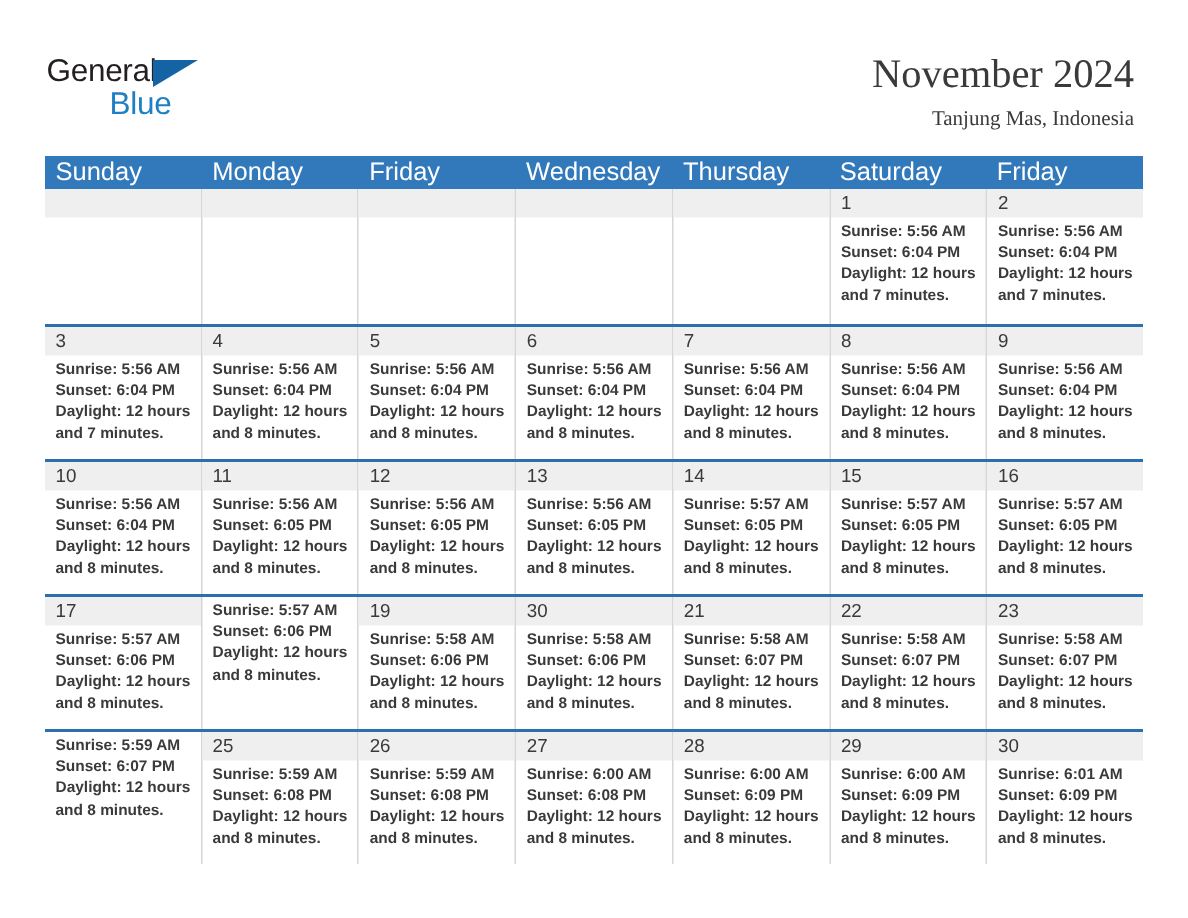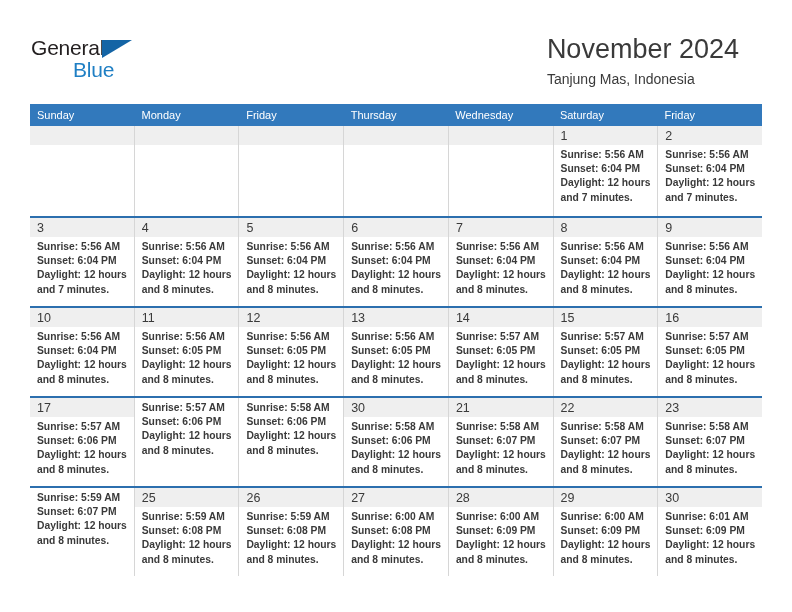--- a/index.html
+++ b/index.html
@@ -61,22 +61,24 @@
     top: 22px;
     font-size: 21px;
     letter-spacing: -0.2px;
     color: #1f7fc4;
     line-height: 24px;
     white-space: nowrap;
   }
 
   .title-block {
     position: absolute;
-    right: 53px;
+    right: 36px;
     top: 33px;
+    text-align: right;
+    font-family: Liberation Serif, serif;
   }
   .cal-title {
     font-size: 27px;
     color: #3a3a3a;
     line-height: 32px;
     white-space: nowrap;
     font-weight: normal;
     margin: 0;
   }
   .cal-subtitle {
@@ -96,21 +98,21 @@
   }
   .weekdays {
     display: flex;
     width: 732px;
     height: 22px;
     background: #3279bc;
   }
   .weekday {
     flex: 1 1 0;
     color: #ffffff;
-    font-size: 11px;
+    font-size: 17px;
     line-height: 22px;
     padding-left: 7px;
     box-sizing: border-box;
     white-space: nowrap;
     overflow: hidden;
   }
 
   .week {
     display: flex;
     width: 732px;
@@ -176,22 +178,22 @@
     </div>
 
   </div>
 
   <div class="calendar">
 
     <div class="weekdays">
       <div class="weekday">Sunday</div>
       <div class="weekday">Monday</div>
       <div class="weekday">Friday</div>
+      <div class="weekday">Wednesday</div>
       <div class="weekday">Thursday</div>
-      <div class="weekday">Wednesday</div>
       <div class="weekday">Saturday</div>
       <div class="weekday">Friday</div>
     </div>
 
     <div class="week first">
       <div class="day empty">
           <div class="daynum-band"></div>
         </div>
       <div class="day empty">
           <div class="daynum-band"></div>
@@ -369,20 +371,21 @@
       </div>
       <div class="day">
         <div class="day-body">
           <div class="day-line">Sunrise: 5:57 AM</div>
           <div class="day-line">Sunset: 6:06 PM</div>
           <div class="day-line">Daylight: 12 hours</div>
           <div class="day-line">and 8 minutes.</div>
         </div>
       </div>
       <div class="day">
+        <div class="daynum-band"><span class="daynum">19</span></div>
         <div class="day-body">
           <div class="day-line">Sunrise: 5:58 AM</div>
           <div class="day-line">Sunset: 6:06 PM</div>
           <div class="day-line">Daylight: 12 hours</div>
           <div class="day-line">and 8 minutes.</div>
         </div>
       </div>
       <div class="day">
         <div class="daynum-band"><span class="daynum">30</span></div>
         <div class="day-body">

